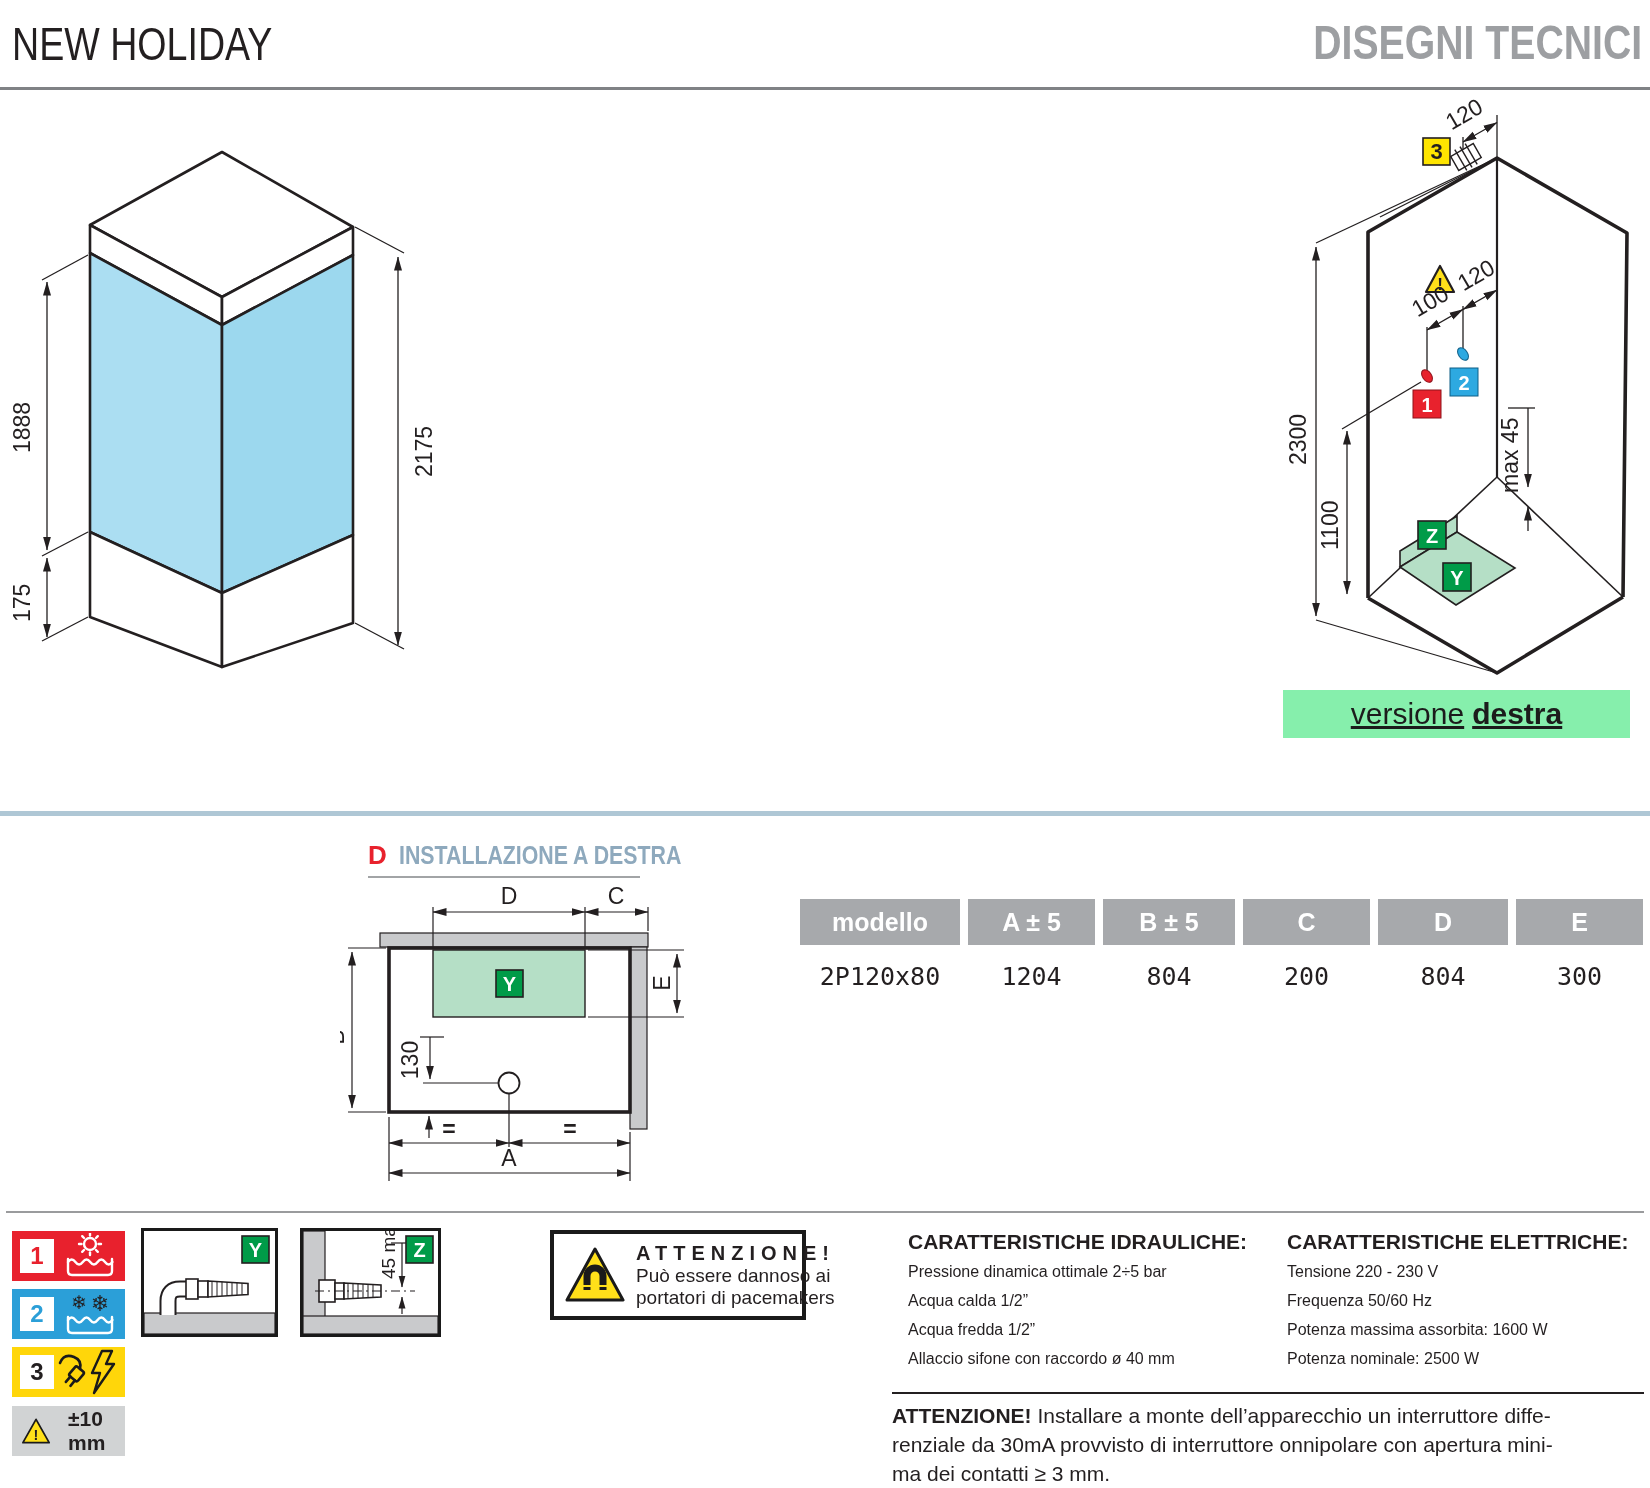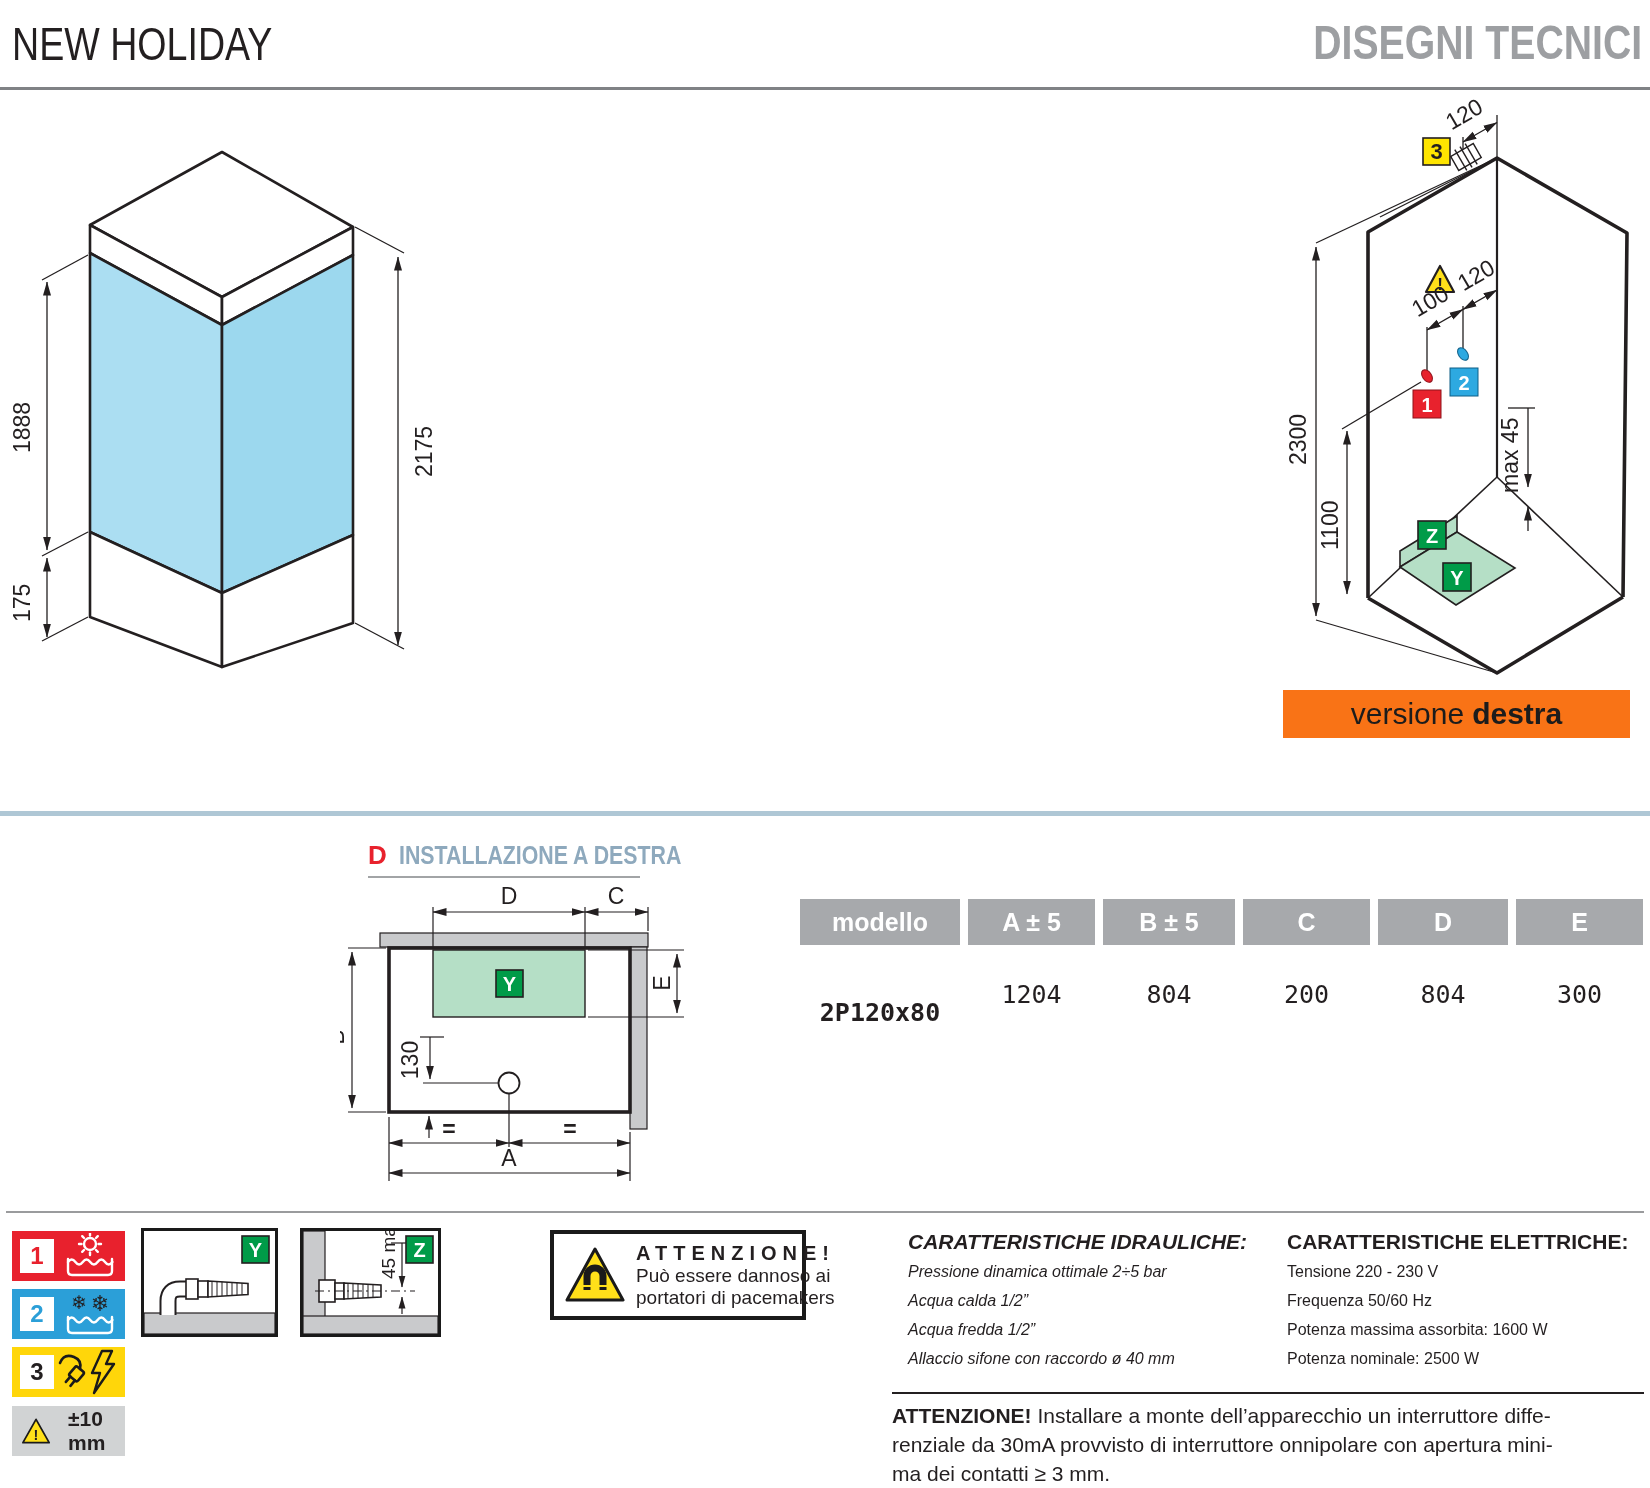--- a/index.html
+++ b/index.html
@@ -6,22 +6,22 @@
   #page{position:relative;width:1650px;height:1488px;background:#fff;overflow:hidden;
         font-family:"Liberation Sans",sans-serif;color:#231f20;}
   .abs{position:absolute;}
   
   .h-title{font-size:47px;font-weight:400;letter-spacing:0;transform:scaleX(.8);transform-origin:left center;white-space:nowrap;}
   .h-sub{font-size:49px;font-weight:700;color:#9d9fa2;transform:scaleX(.8);transform-origin:right center;white-space:nowrap;}
   .rule{position:absolute;background:#808285;}
   .divider-blue{position:absolute;left:0;width:1650px;height:5px;background:#afc7d5;}
   .divider-gray{position:absolute;left:6px;width:1638px;height:2px;background:#9a9b9d;}
   
-  .vbar{background:#f97316;display:flex;align-items:center;justify-content:center;
-        font-size:30px;color:#1c1c1c;}
+  .vbar{background:#86efac;display:flex;align-items:center;justify-content:center;
+        font-size:30px;color:#1c1c1c;text-decoration:underline;}
   .vbar b{margin-left:8px;}
   
   .plan-head{display:flex;gap:12px;align-items:baseline;white-space:nowrap;}
   .plan-d{color:#e8222d;font-weight:700;font-size:26px;}
   .plan-t{color:#8ea9bd;font-weight:700;font-size:26px;transform:scaleX(.82);transform-origin:left center;}
   
   .tbl{display:flex;gap:8px;}
   .tbl .hc{background:#a7a9ac;color:#fff;font-weight:700;font-size:25px;height:46px;
            display:flex;align-items:center;justify-content:center;transform-origin:center;}
   .trow{display:flex;gap:8px;margin-top:17px;font-family:"DejaVu Sans Mono",monospace;font-size:25px;}
@@ -239,21 +239,21 @@
   <div class="abs" style="left:800px;top:899px;">
     <div class="tbl">
       <div class="hc w0">modello</div>
       <div class="hc w1">A ± 5</div>
       <div class="hc w2">B ± 5</div>
       <div class="hc w3">C</div>
       <div class="hc w4">D</div>
       <div class="hc w5">E</div>
     </div>
     <div class="trow">
-      <div class="dc w0" style="font-weight:700;margin-top:36px;">2P120x80</div>
+      <div class="dc w0" style="font-weight:400;">2P120x80</div>
       <div class="dc w1">1204</div>
       <div class="dc w2">804</div>
       <div class="dc w3">200</div>
       <div class="dc w4">804</div>
       <div class="dc w5">300</div>
     </div>
   </div>
 
   <div class="divider-gray" style="top:1211px;"></div>
 
@@ -373,21 +373,21 @@
       <line x1="19" y1="40" x2="27" y2="40" stroke="#ffe01a" stroke-width="2"></line>
       <line x1="35" y1="40" x2="43" y2="40" stroke="#ffe01a" stroke-width="2"></line>
     </svg>
     <div class="attn-txt">
       <div class="attn-title">ATTENZIONE!</div>
       <div class="attn-line">Può essere dannoso ai</div>
       <div class="attn-line">portatori di pacemakers</div>
     </div>
   </div>
 
-  <div class="abs" style="left:908px;top:1227px;font-style:italic;">
+  <div class="abs" style="left:908px;top:1227px;">
     <div class="col-title">CARATTERISTICHE IDRAULICHE:</div>
     <div class="col-line">Pressione dinamica ottimale 2÷5 bar</div>
     <div class="col-line">Acqua calda 1/2”</div>
     <div class="col-line">Acqua fredda 1/2”</div>
     <div class="col-line">Allaccio sifone con raccordo ø 40 mm</div>
   </div>
 
   <div class="abs" style="left:1287px;top:1227px;">
     <div class="col-title">CARATTERISTICHE ELETTRICHE:</div>
     <div class="col-line">Tensione 220 - 230 V</div>

